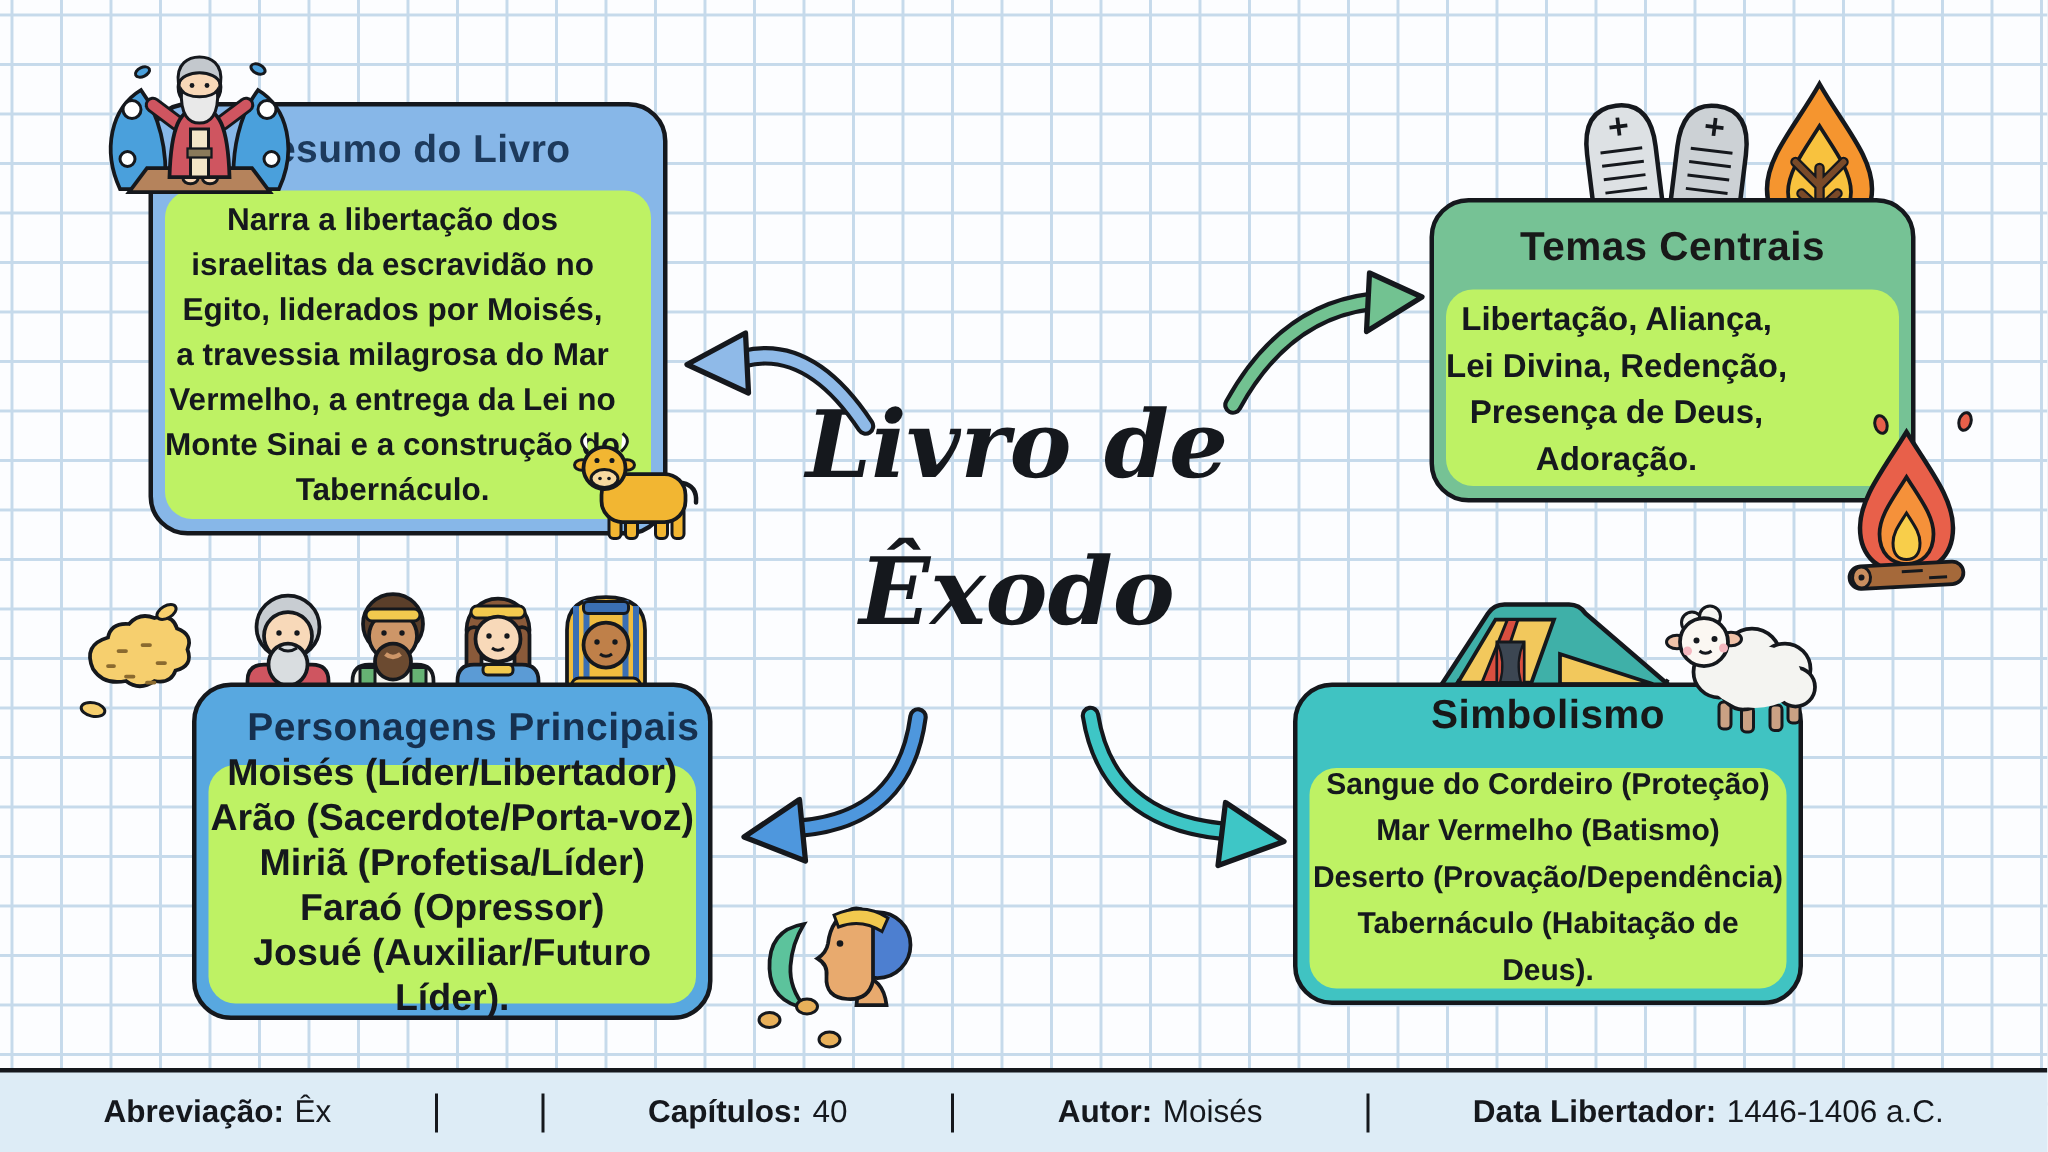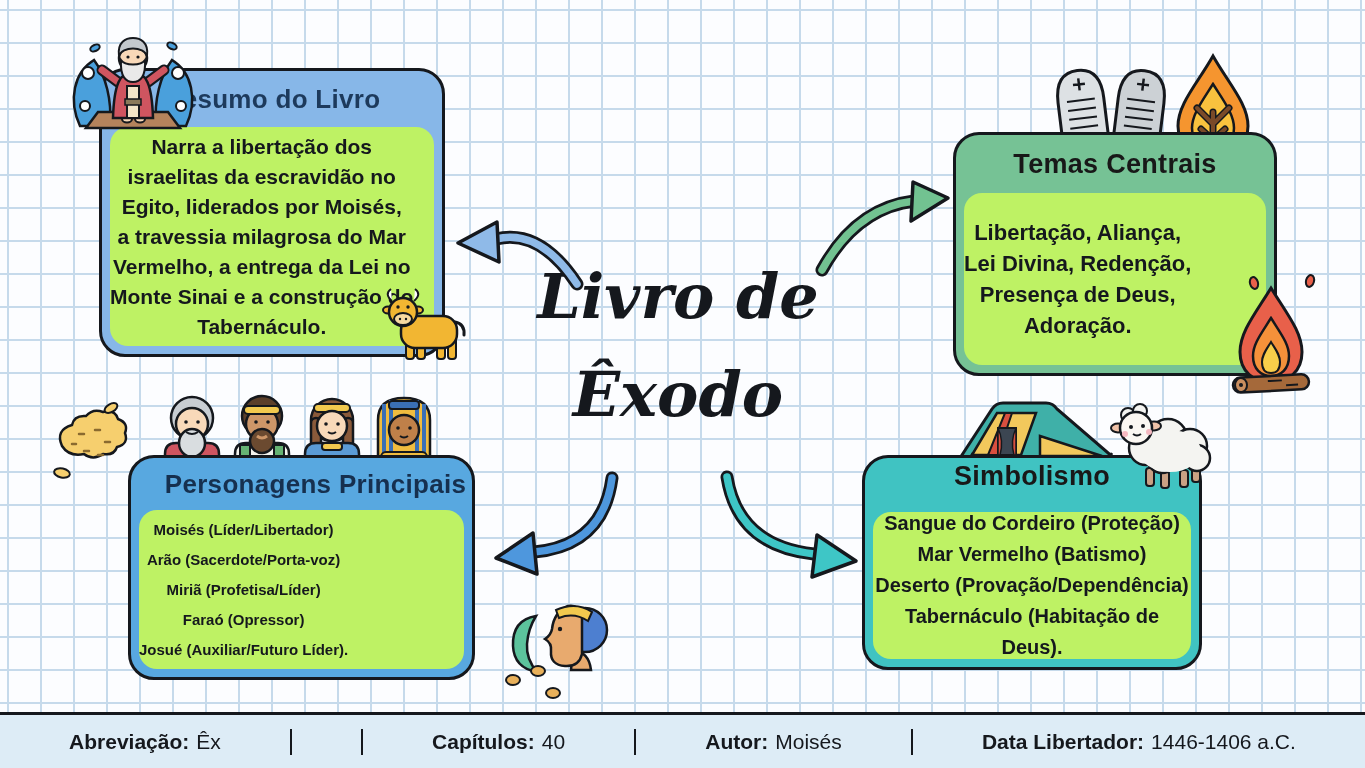--- a/index.html
+++ b/index.html
@@ -24,29 +24,29 @@
     font-weight:bold;letter-spacing:0.3px;}
   .node-panel{position:absolute;left:8px;right:8px;bottom:8px;background:#bef264;border-radius:18px;
     display:flex;align-items:center;text-align:center;}
   .node-body{white-space:pre-line;font-weight:600;}
 
   .node-resumo{left:99px;top:68px;width:346px;height:289px;background:#87b7e8;}
   .node-resumo .node-header{height:56px;font-size:26px;color:#1d3a5c;}
   .node-resumo .node-panel{top:56px;}
   .node-resumo .node-body{font-size:21px;line-height:30px;}
 
-  .node-temas{left:953px;top:132px;width:324px;height:244px;background:#76c295;}
+  .node-temas{left:953px;top:132px;width:324px;height:203px;background:#76c295;}
   .node-temas .node-header{height:58px;font-size:27px;color:#181818;}
   .node-temas .node-panel{top:58px;}
   .node-temas .node-body{font-size:22px;line-height:31px;}
 
   .node-personagens{left:128px;top:455px;width:347px;height:225px;background:#58a8e0;}
   .node-personagens .node-header{height:52px;font-size:26px;color:#16304f;padding-left:28px;}
   .node-personagens .node-panel{top:52px;}
-  .node-personagens .node-body{font-size:15px;line-height:30px;}
+  .node-personagens .node-body{font-size:25px;line-height:30px;}
 
   .node-simbolismo{left:862px;top:455px;width:340px;height:215px;background:#40c3c2;}
   .node-simbolismo .node-header{height:37px;font-size:27px;color:#181818;}
   .node-simbolismo .node-panel{top:54px;}
   .node-simbolismo .node-body{font-size:20px;line-height:31px;}
 
   .central-title{
     position:absolute;left:478px;top:248px;width:400px;z-index:2;
     text-align:center;white-space:pre-line;
     font-family:"DejaVu Serif", serif;font-style:italic;font-weight:900;

